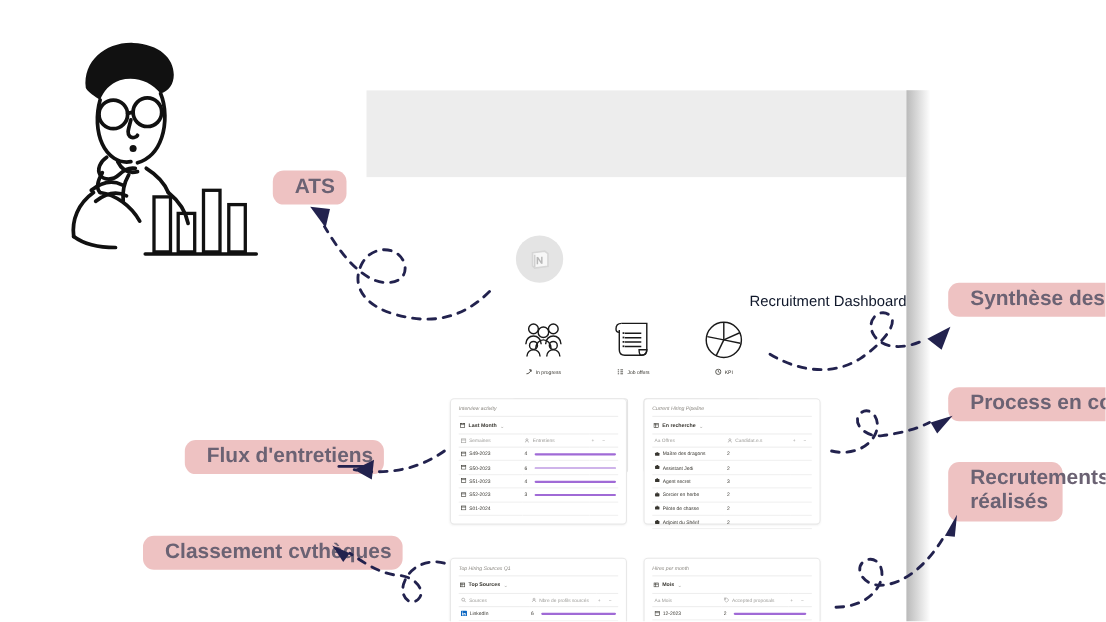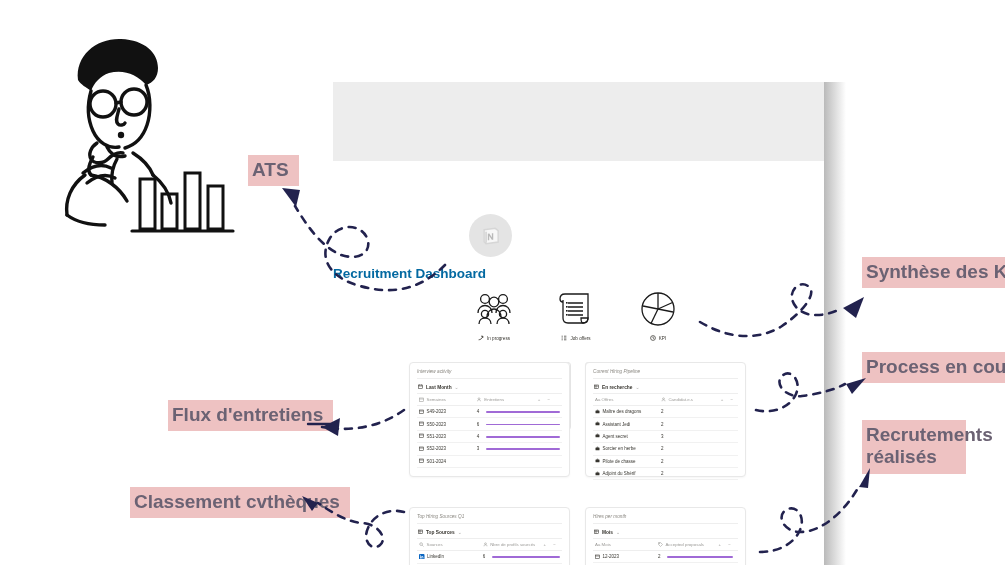--- a/index.html
+++ b/index.html
@@ -14,22 +14,22 @@
   
   .illustration { position: absolute; left: 45px; top: 25px; width: 195px; height: 215px; }
   .illustration svg { display: block; }
 
   
   .pill {
     position: absolute;
     background: #eec2c2;
     color: #6b6273;
     font-weight: bold;
-    border-radius: 0;
-    padding: 4px 10px 5px 4px;
+    border-radius: 10px;
+    padding: 4px 10px 5px 20px;
     line-height: 1.18;
     white-space: nowrap;
   }
   #pill-ats        { left: 248px; top: 155px; font-size: 19px; }
   #pill-flux       { left: 168px; top: 400px; font-size: 19px; }
   #pill-classement { left: 130px; top: 487px; font-size: 19px; }
   #pill-kpi        { left: 862px; top: 257px; font-size: 19px; }
   #pill-process    { left: 862px; top: 352px; font-size: 19px; }
   #pill-recrut     { left: 862px; top: 420px; font-size: 19px; white-space: normal; width: 104px; }
 
@@ -56,21 +56,21 @@
   #shot-band { position: absolute; left: 0; top: 0; width: 491px; height: 79px; background: #ededed; }
 
   #notion-avatar {
     position: absolute; left: 136px; top: 132px; width: 43px; height: 43px;
     border-radius: 50%; background: #e4e4e4;
     display: flex; align-items: center; justify-content: center;
   }
 
   #dash-title {
     position: absolute; left: 0; right: 0; top: 184px;
-    text-align: left; font-size: 13.5px; font-weight: bold; color: #0369a1;
+    text-align: right; font-size: 13.5px; font-weight: normal; color: #0f172a;
   }
 
   
   #icon-row { position: absolute; left: 128px; top: 204px; width: 230px; display: flex; justify-content: space-between; }
   .icon-block { width: 66px; display: flex; flex-direction: column; align-items: center; }
   .icon-block .glyph { height: 46px; display: flex; align-items: center; justify-content: center; }
   .icon-cap { display: flex; align-items: center; gap: 3px; font-size: 4.6px; color: #37352f; margin-top: 3px; }
   .icon-cap .mini { width: 6px; height: 6px; color: #37352f; }
 
   

